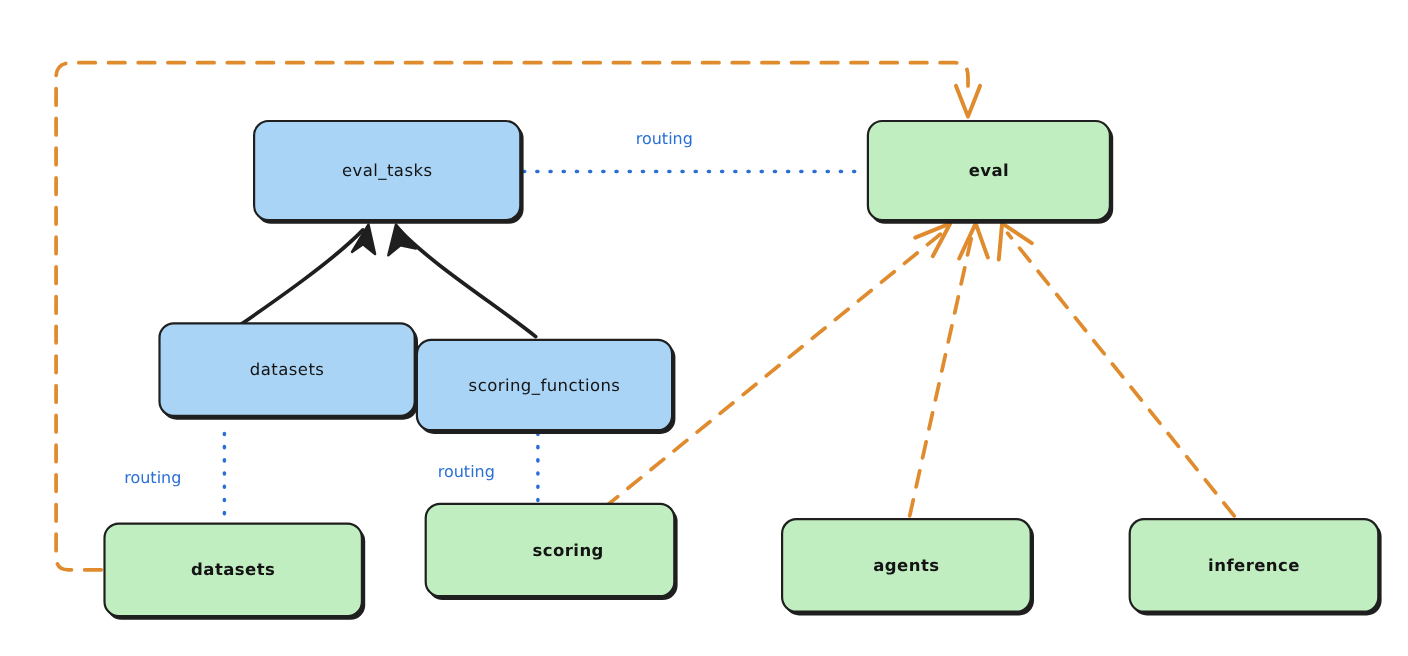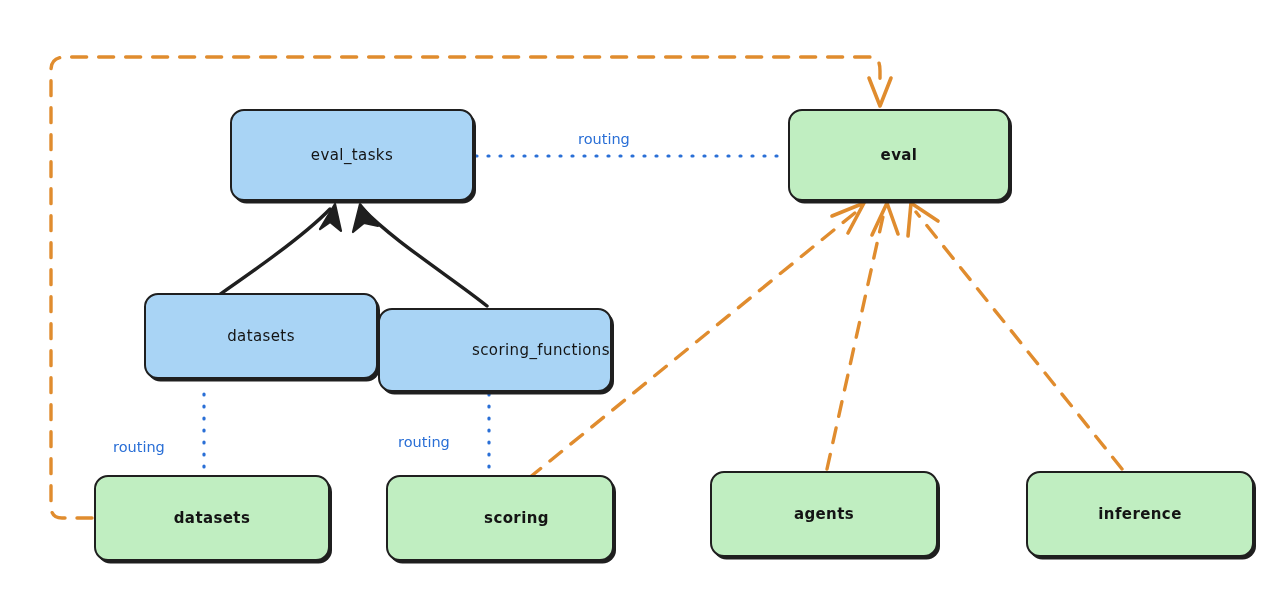--- a/index.html
+++ b/index.html
@@ -45,21 +45,20 @@
     white-space: nowrap;
     user-select: none;
   }
   .edge-label {
     position: absolute;
     font-family: "DejaVu Sans", sans-serif;
     font-size: 14.5px;
     color: #2a6fd6;
     white-space: nowrap;
     user-select: none;
-    margin-top: 12px;
   }
 </style>
 </head>
 <body>
 
 <div id="canvas">
 
   <svg id="edges" viewBox="0 0 1280 596" width="1280" height="596" xmlns="http://www.w3.org/2000/svg">
 
     <g>
@@ -110,29 +109,29 @@
   </div>
 
   <div class="node green" style="left:788px; top:109px; width:222px; height:92px;">
     <span class="node-label">eval</span>
   </div>
 
   <div class="node blue" style="left:96px; top:293px; width:234px; height:86px;margin-left:48px;">
     <span class="node-label">datasets</span>
   </div>
 
-  <div class="node blue" style="left:378px; top:308px; width:234px; height:84px;justify-content:flex-end;">
+  <div class="node blue" style="left:378px; top:308px; width:234px; height:84px;">
     <span class="node-label">scoring_functions</span>
   </div>
 
   <div class="node green" style="left:94px; top:475px; width:236px; height:86px;">
     <span class="node-label">datasets</span>
   </div>
 
-  <div class="node green" style="left:386px; top:475px; width:228px; height:86px;padding-left:33px;">
+  <div class="node green" style="left:386px; top:457px; width:228px; height:86px;padding-left:33px;">
     <span class="node-label">scoring</span>
   </div>
 
   <div class="node green" style="left:710px; top:471px; width:228px; height:86px;">
     <span class="node-label">agents</span>
   </div>
 
   <div class="node green" style="left:1026px; top:471px; width:228px; height:86px;">
     <span class="node-label">inference</span>
   </div>

